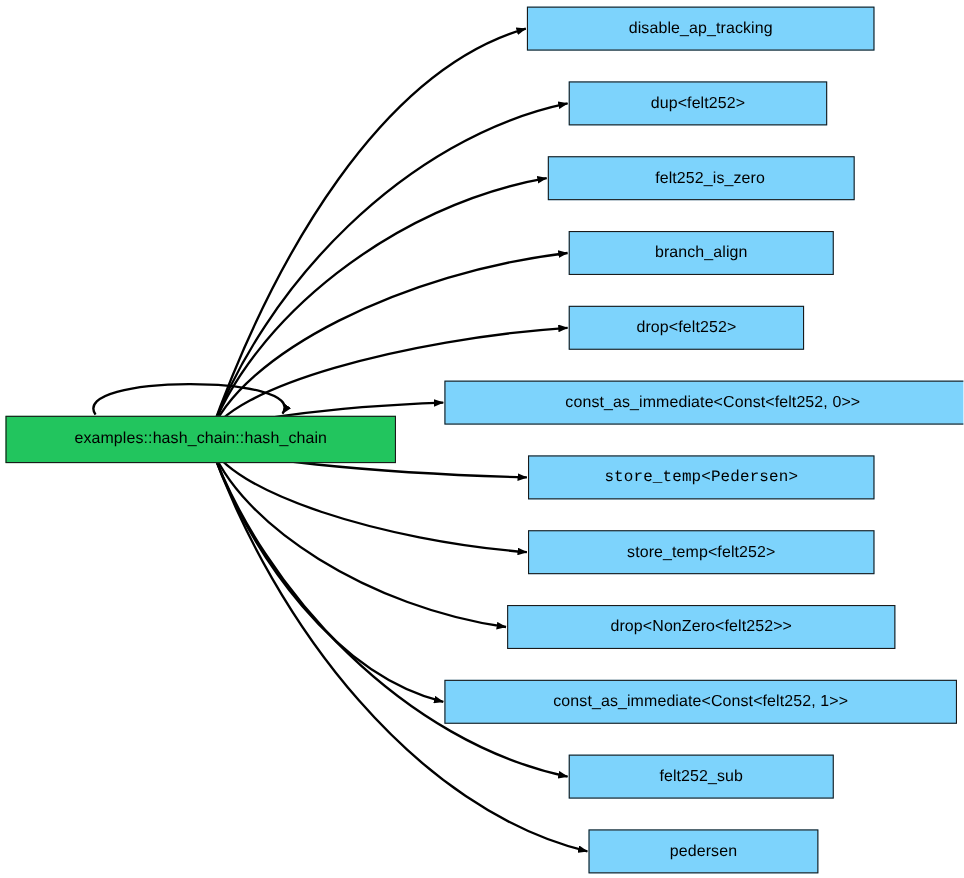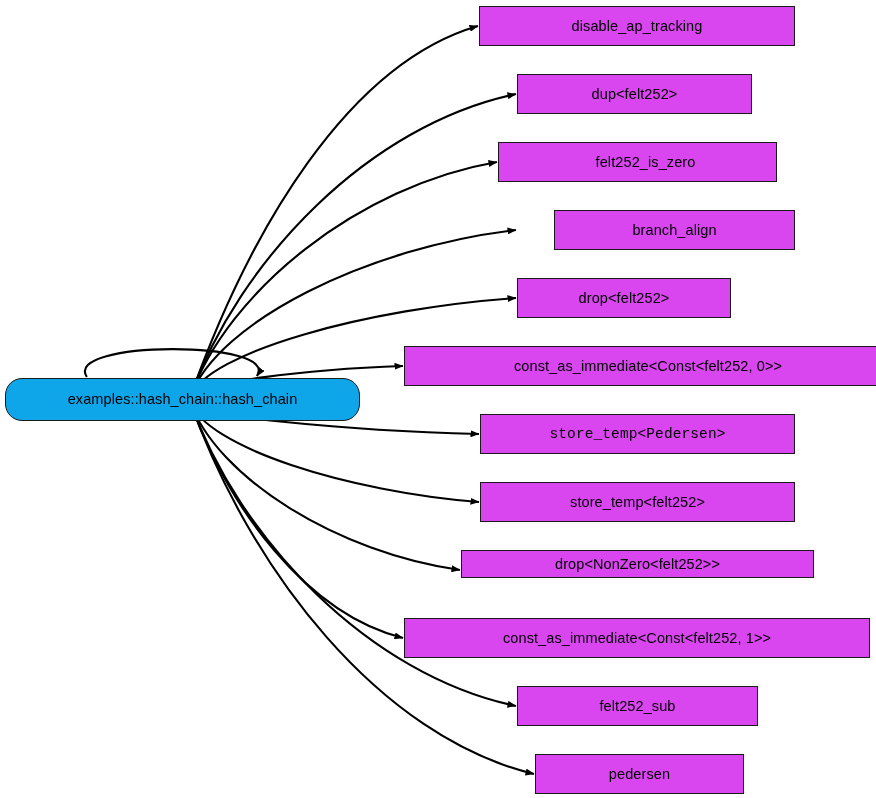--- a/index.html
+++ b/index.html
@@ -34,25 +34,24 @@
     align-items: center;
     justify-content: center;
     text-align: center;
     font-size: 14.5px;
     line-height: 1;
     color: #000000;
     white-space: nowrap;
     letter-spacing: 0.1px;
   }
   .gnode.callee {
-    background: #d946ef;
+    background: #7dd3fc;
   }
   .gnode.root {
-    background: #0ea5e9;
-    border-radius: 17px;
+    background: #22c55e;
   }
   .gnode-label {
     pointer-events: none;
   }
 </style>
 </head>
 <body>
 
 <div id="graph-canvas">
 
@@ -87,36 +86,36 @@
       </div>
       <div class="gnode callee" style="left: 479px; top: 6px; width: 316px; height: 40px;">
         <span class="gnode-label">disable_ap_tracking</span>
       </div>
       <div class="gnode callee" style="left: 517px; top: 74px; width: 235px; height: 40px;">
         <span class="gnode-label">dup&lt;felt252&gt;</span>
       </div>
       <div class="gnode callee" style="left: 498px; top: 142px; width: 279px; height: 40px; padding-left: 16px;">
         <span class="gnode-label">felt252_is_zero</span>
       </div>
-      <div class="gnode callee" style="left: 517px; top: 210px; width: 241px; height: 40px; margin-left: 37px;">
+      <div class="gnode callee" style="left: 517px; top: 210px; width: 241px; height: 40px;">
         <span class="gnode-label">branch_align</span>
       </div>
       <div class="gnode callee" style="left: 517px; top: 278px; width: 214px; height: 40px;">
         <span class="gnode-label">drop&lt;felt252&gt;</span>
       </div>
       <div class="gnode callee" style="left: 404px; top: 346px; width: 488px; height: 40px; justify-content: center;">
         <span class="gnode-label">const_as_immediate&lt;Const&lt;felt252, 0&gt;&gt;</span>
       </div>
       <div class="gnode callee" style="left: 480px; top: 414px; width: 315px; height: 40px; font-family: Liberation Mono, monospace;">
         <span class="gnode-label">store_temp&lt;Pedersen&gt;</span>
       </div>
       <div class="gnode callee" style="left: 480px; top: 482px; width: 315px; height: 40px;">
         <span class="gnode-label">store_temp&lt;felt252&gt;</span>
       </div>
-      <div class="gnode callee" style="left: 461px; top: 550px; width: 353px; height: 28px;">
+      <div class="gnode callee" style="left: 461px; top: 550px; width: 353px; height: 40px;">
         <span class="gnode-label">drop&lt;NonZero&lt;felt252&gt;&gt;</span>
       </div>
       <div class="gnode callee" style="left: 404px; top: 618px; width: 466px; height: 40px;">
         <span class="gnode-label">const_as_immediate&lt;Const&lt;felt252, 1&gt;&gt;</span>
       </div>
       <div class="gnode callee" style="left: 517px; top: 686px; width: 241px; height: 40px;">
         <span class="gnode-label">felt252_sub</span>
       </div>
       <div class="gnode callee" style="left: 535px; top: 754px; width: 209px; height: 40px;">
         <span class="gnode-label">pedersen</span>

